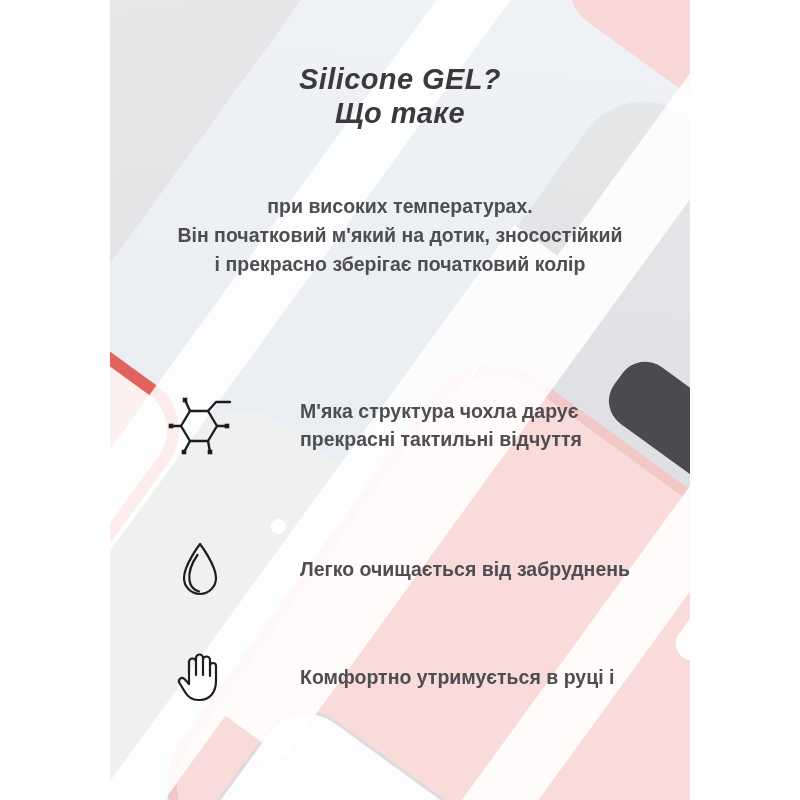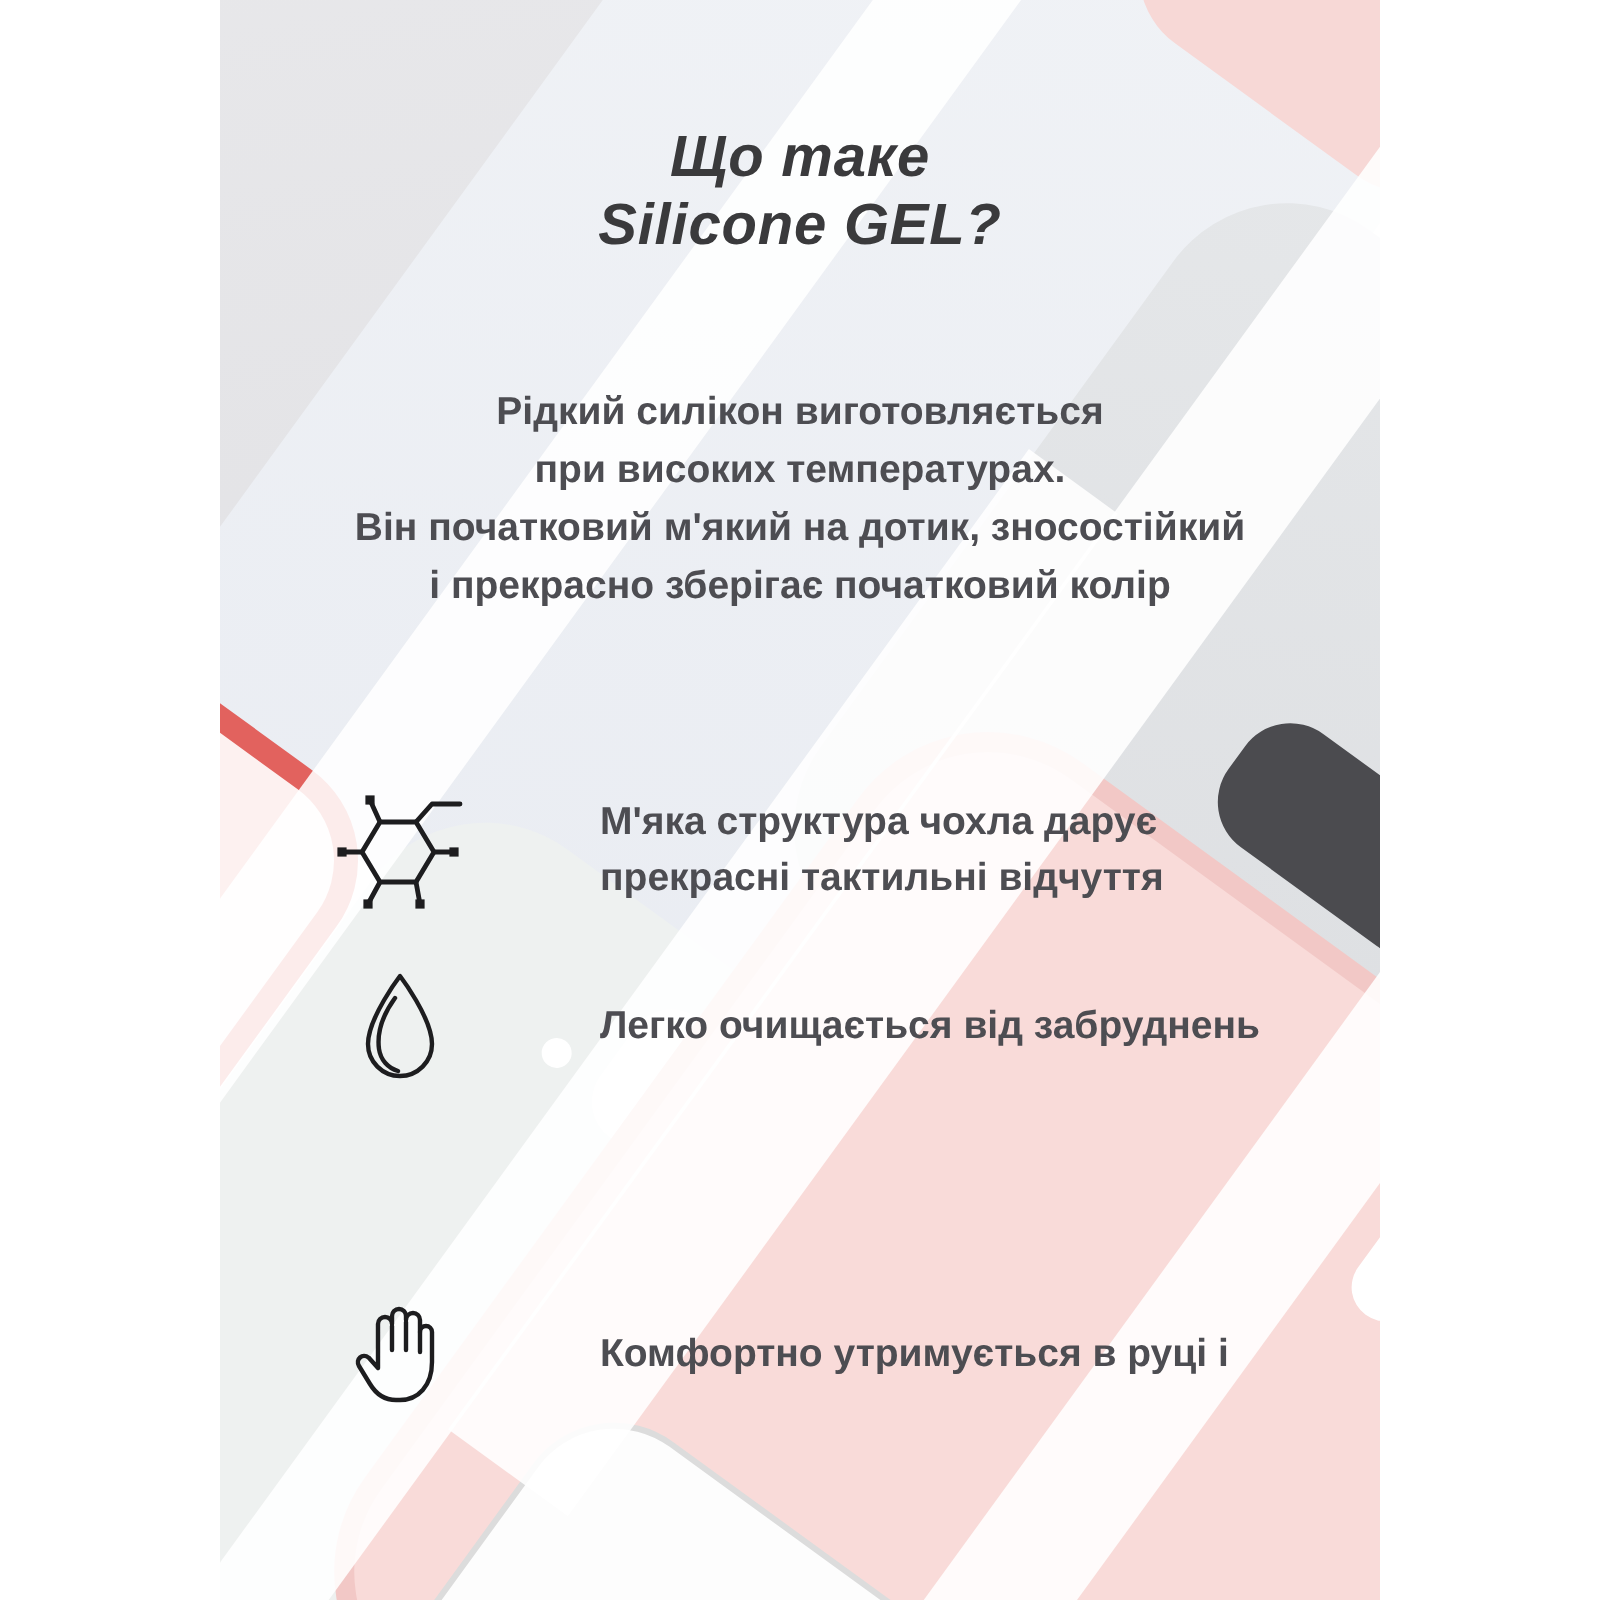--- a/index.html
+++ b/index.html
@@ -58,21 +58,21 @@
   .intro {
     position:absolute; left:0; right:0; top:192px;
     text-align:center; font-weight:600; font-size:19.5px; line-height:29px;
     color:#4d4d52;
   }
   .intro div { display:block; }
   .feature {
     position:absolute; left:160px; width:530px;
     display:flex; align-items:center;
   }
-  .f1 { top:392px; } .f2 { top:484px; } .f3 { top:648px; }
+  .f1 { top:392px; } .f2 { top:540px; } .f3 { top:648px; }
   .icon-box { width:80px; flex:0 0 80px; display:flex; justify-content:center; align-items:center; }
   .feature-text {
     margin-left:60px; text-align:left;
     font-weight:600; font-size:19.5px; line-height:28px; color:#4d4d52;
   }
   .icon-box svg { display:block; stroke:#1d1d1f; fill:none;
                   stroke-linecap:round; stroke-linejoin:round; }
   .icon-box .sq { fill:#1d1d1f; stroke:none; }
 </style>
 </head>
@@ -100,26 +100,25 @@
     <div class="shape case-white-bottom"></div>
     <div class="shape band band1"></div>
     <div class="shape band band2"></div>
     <div class="shape band band3"></div>
     <div class="shape band band4"></div>
   </div>
 
   <div class="content">
 
     <h1 class="title">
+      <span>Silicone GEL?</span>
       <span>Що таке</span>
-      <span>Silicone GEL?</span>
     </h1>
 
     <div class="intro">
-      <div>Рідкий силікон виготовляється</div>
       <div>при високих температурах.</div>
       <div>Він початковий м'який на дотик, зносостійкий</div>
       <div>і прекрасно зберігає початковий колір</div>
     </div>
 
     <div class="feature f1">
       <div class="icon-box">
         <svg width="64" height="66" viewBox="0 0 64 66" stroke-width="2.4">
           <path d="M22 19 L40 19 L49 34 L40 49 L22 49 L13 34 Z"></path>
           <path d="M22 19 L17 8"></path>

